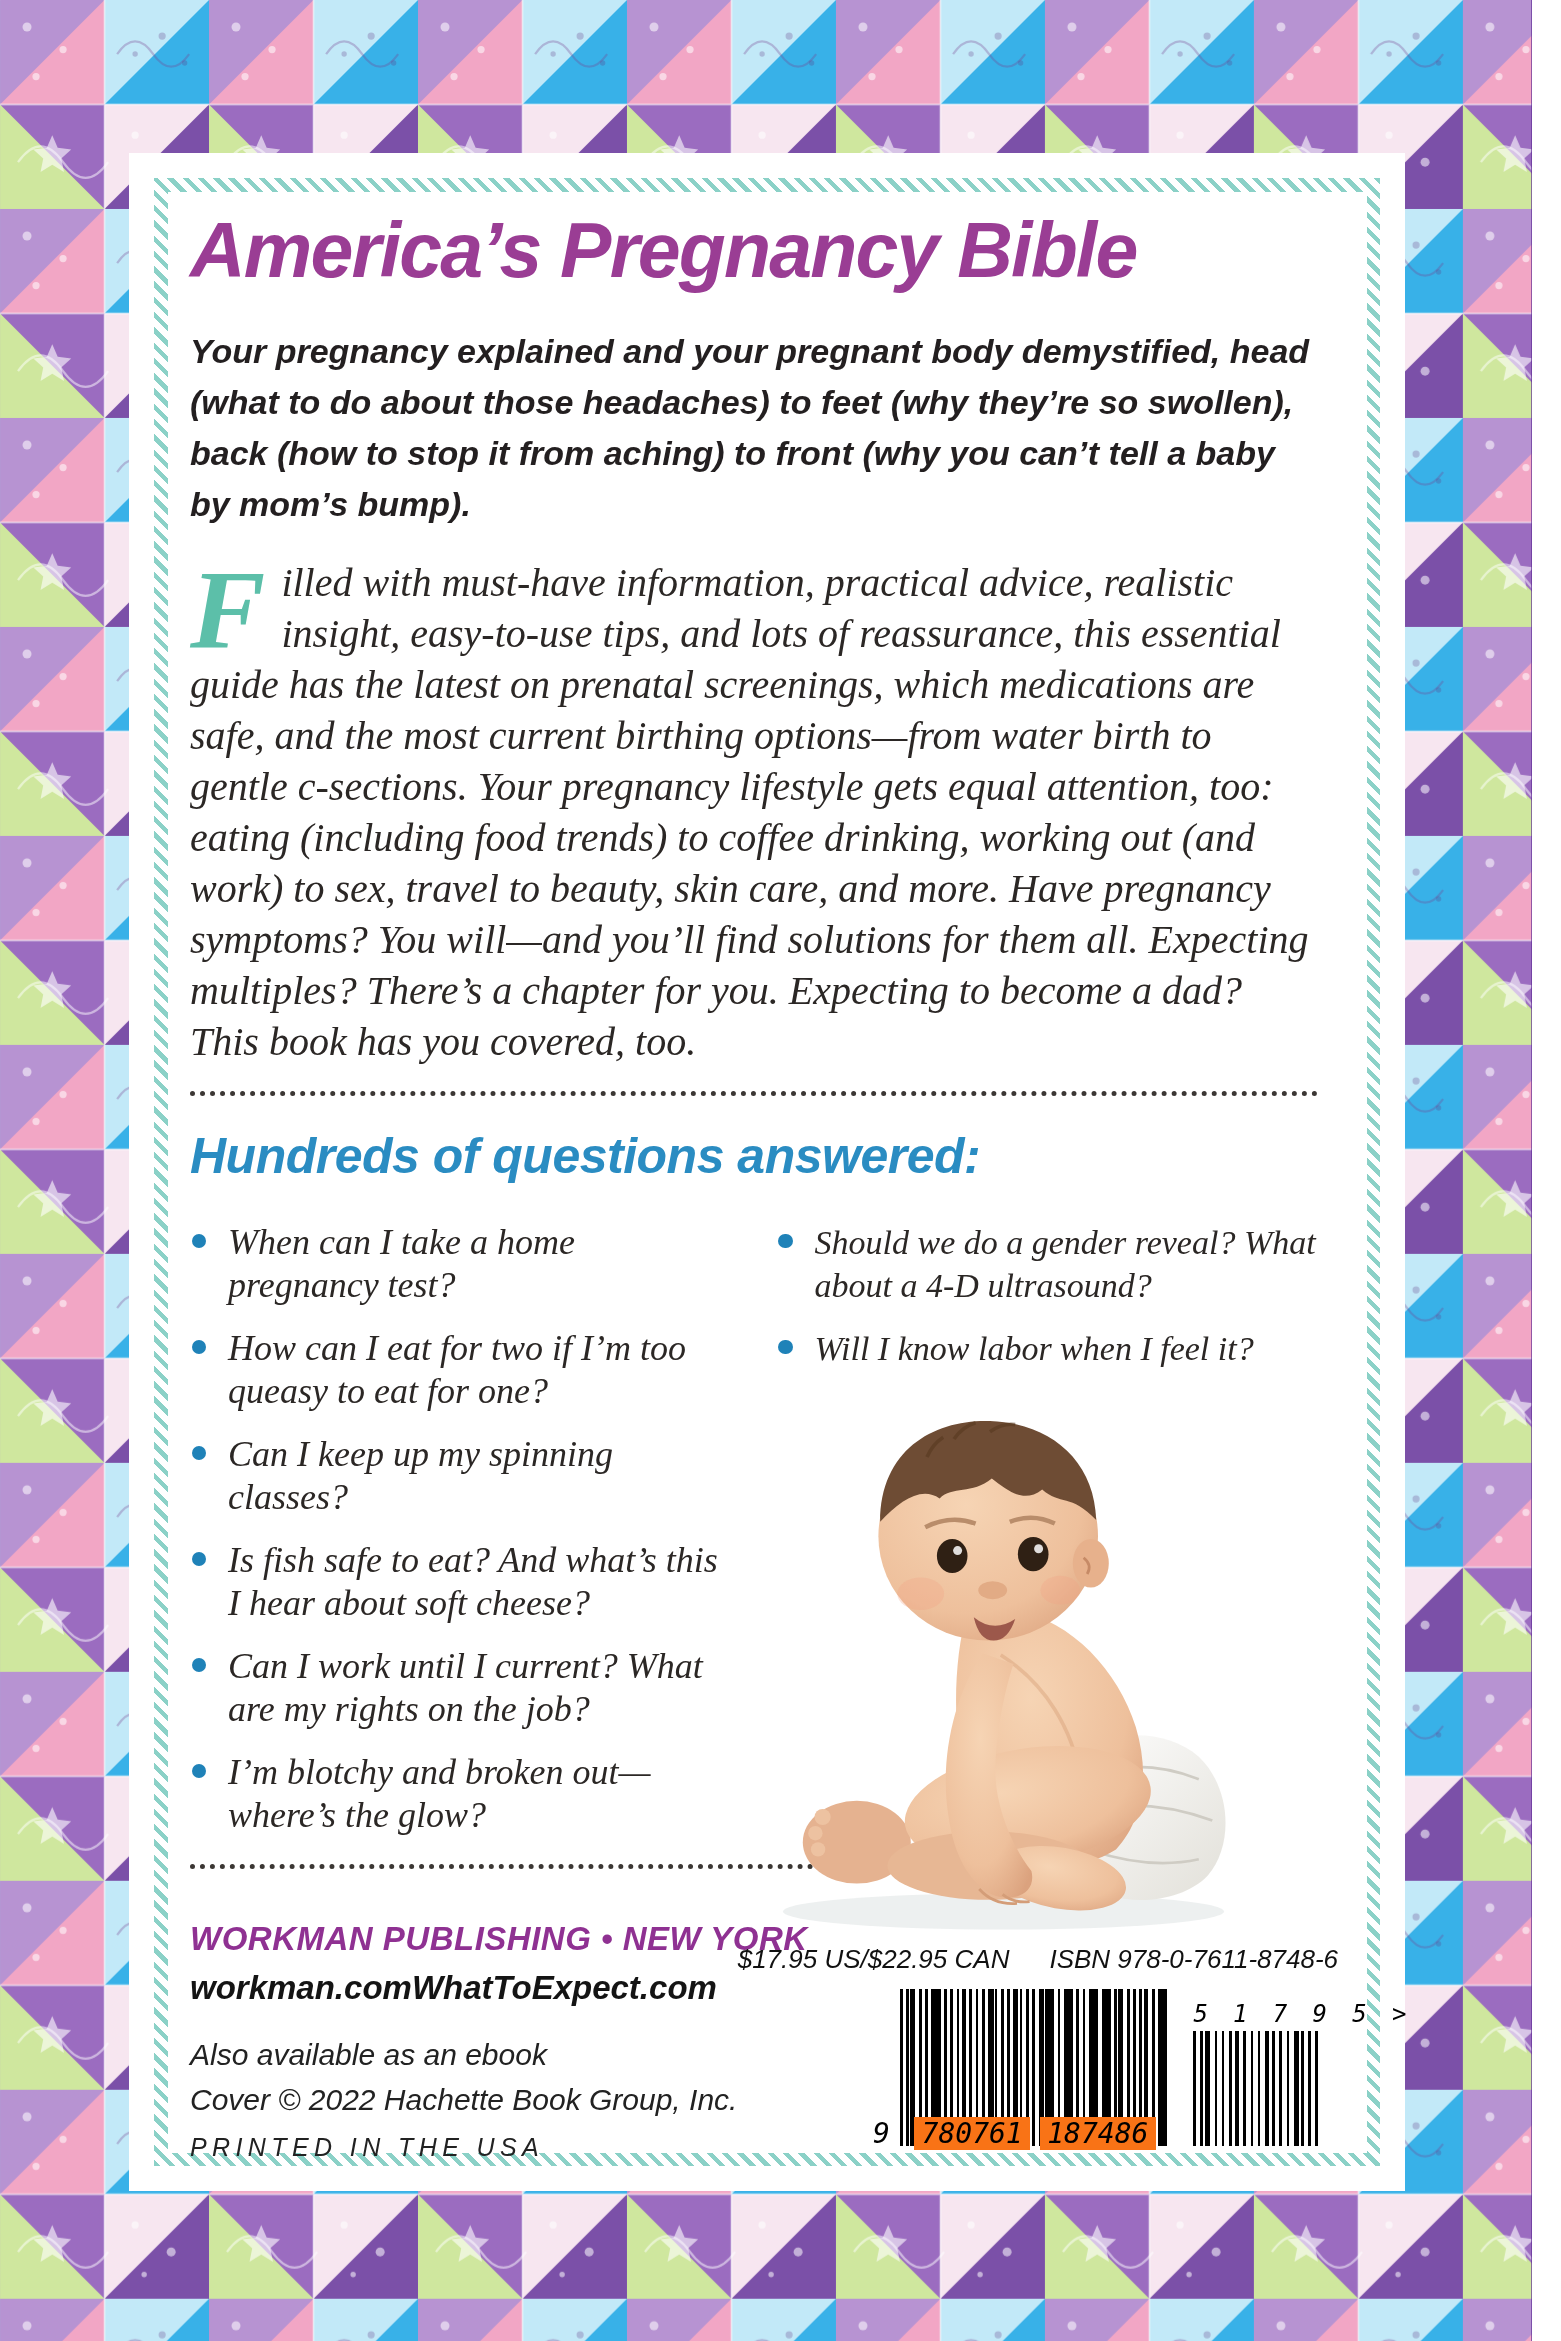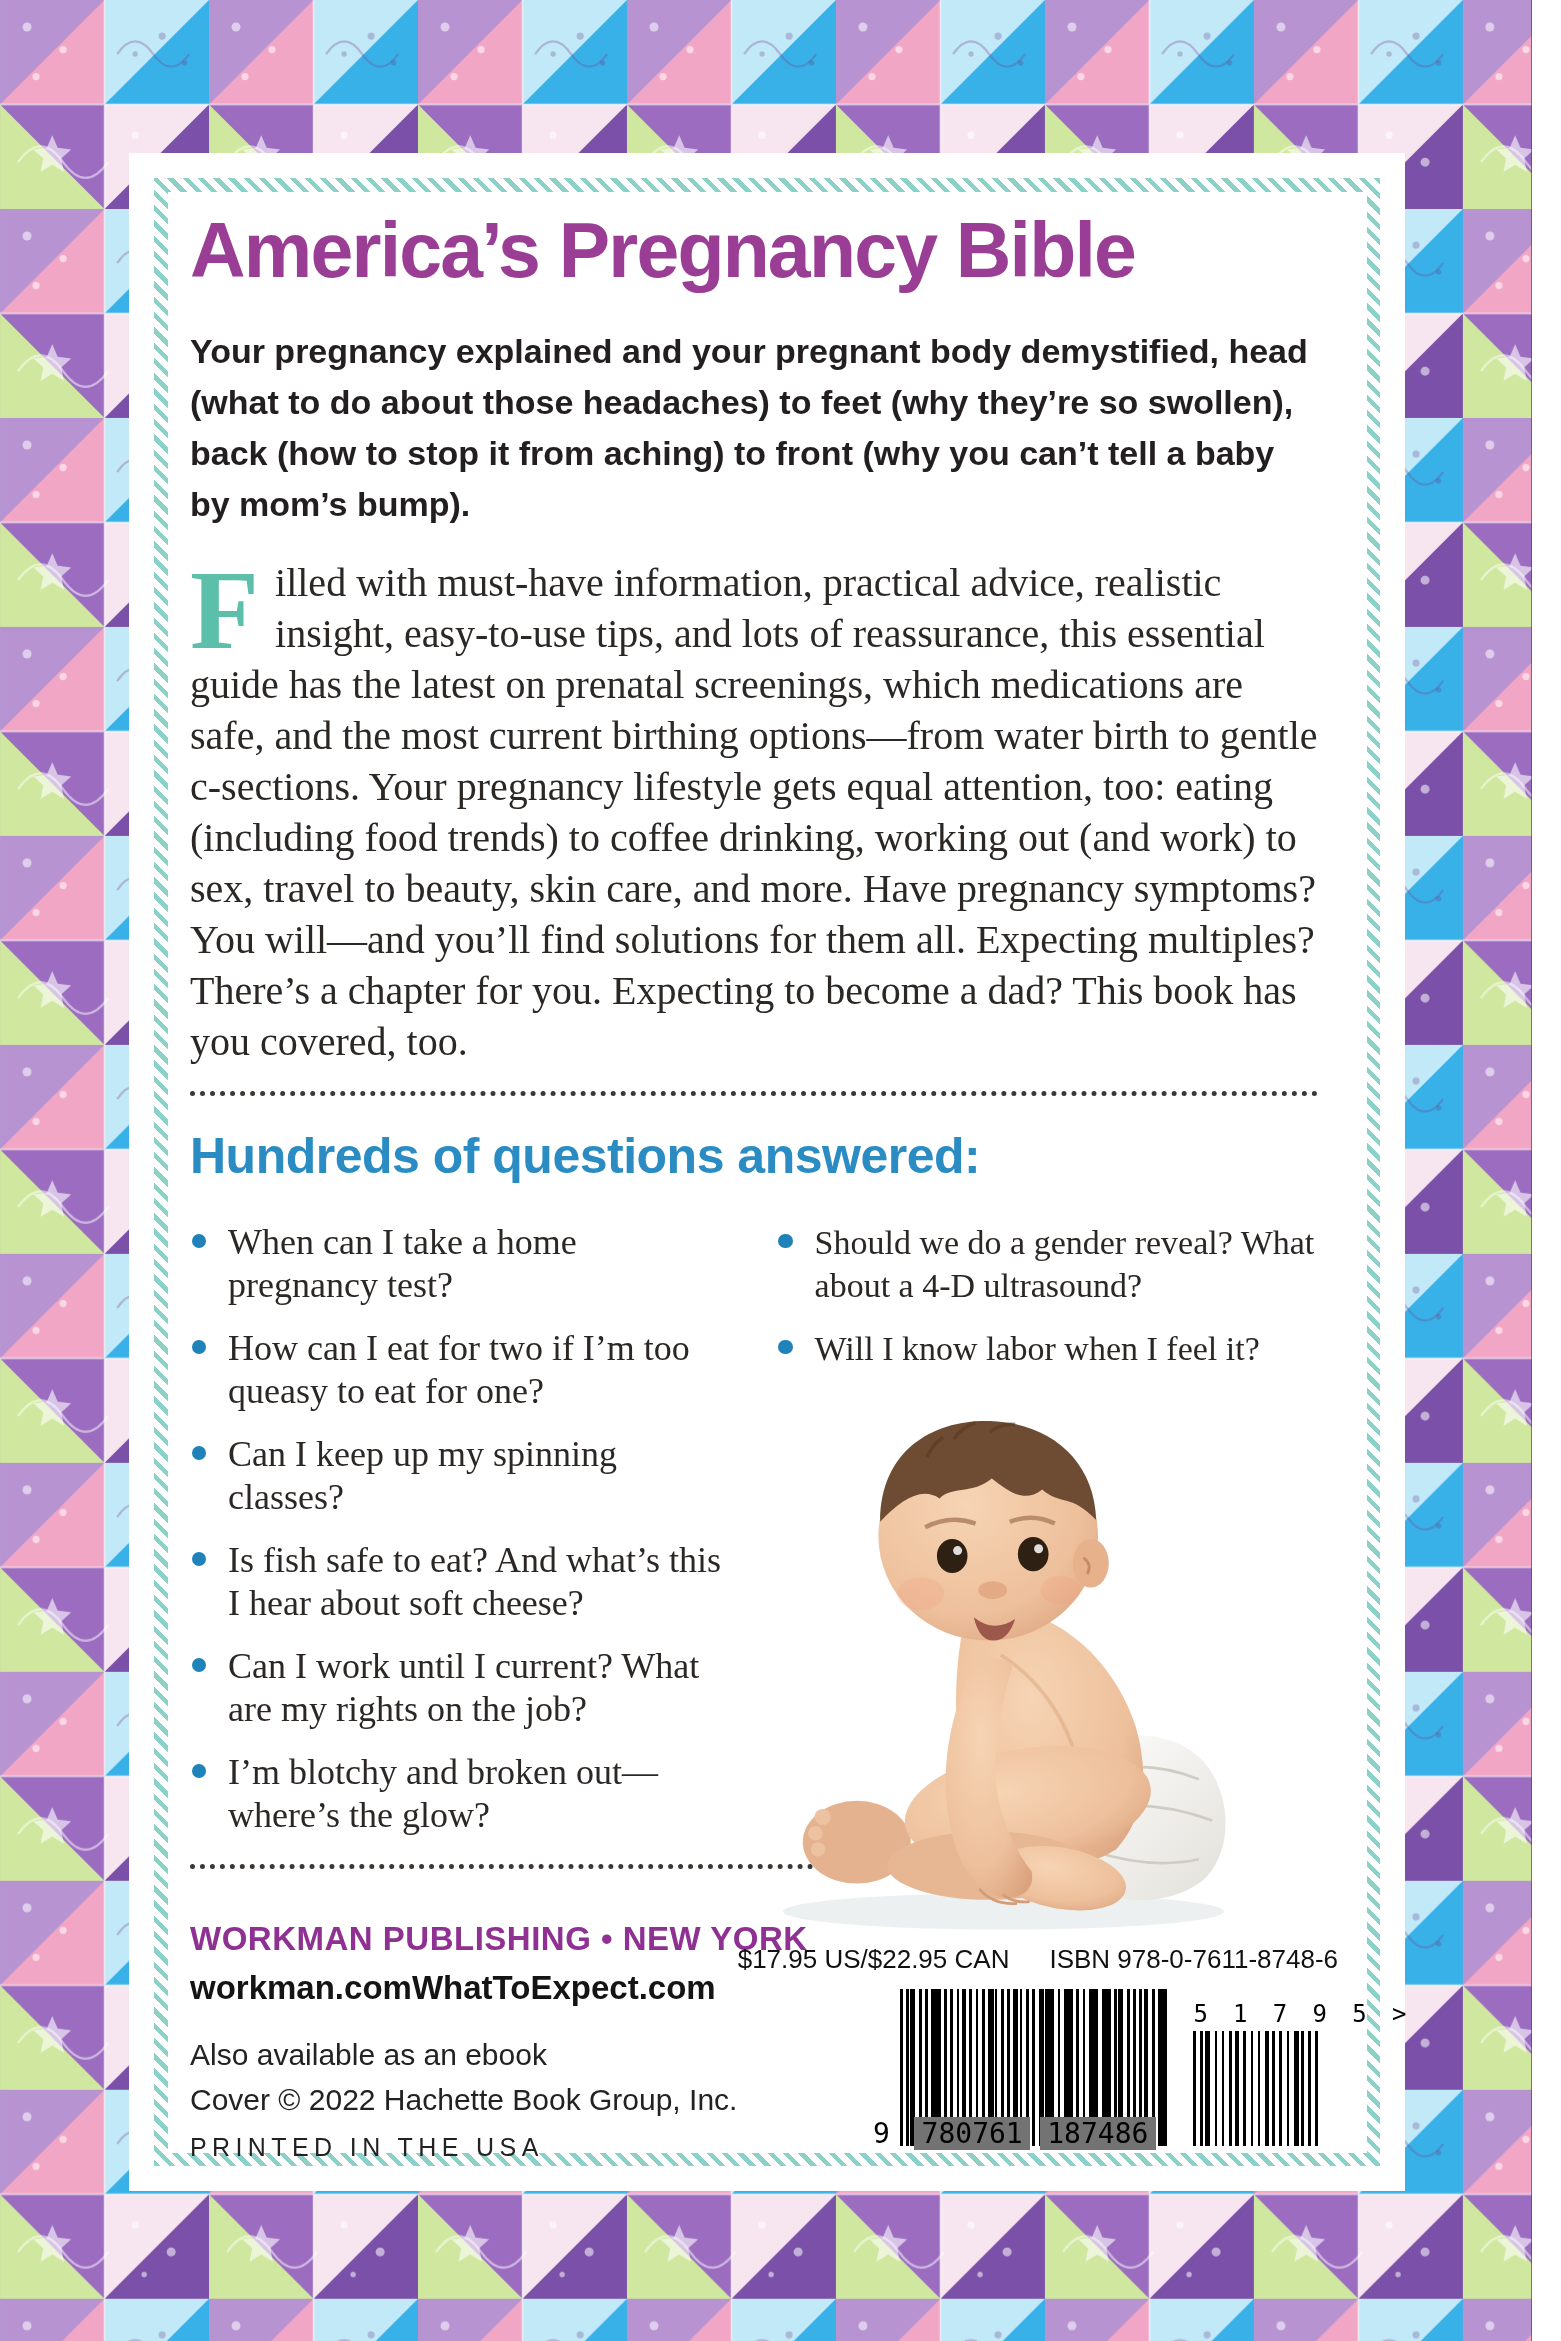--- a/index.html
+++ b/index.html
@@ -1,17 +1,17 @@
 <!DOCTYPE html>
 <html style="font-size:14.4px"><head>
 <meta charset="utf-8">
 <style>
   html,body{margin:0;padding:0;}
   .page{position:relative;width:1532px;height:2342px;overflow:hidden;
-        background:#e9d9ee;font-family:"Liberation Sans",sans-serif;color:#231f20;}
+        background:#e9d9ee;font-family:"Liberation Sans",sans-serif;color:#231f20;font-style:italic;}
 
   
   .quilt{position:absolute;inset:0;z-index:1;display:block;}
 
   
   .panel{position:absolute;left:129px;top:153px;width:1276px;height:2038px;
          background:#ffffff;z-index:2;}
   .hatch-frame{position:absolute;inset:25px;
          background:repeating-linear-gradient(45deg,#8bd1c7 0 4.5px,rgba(255,255,255,0) 4.5px 10.8px);}
   .hatch-frame::after{content:"";position:absolute;inset:13.5px;background:#ffffff;}
@@ -65,21 +65,21 @@
   .ean{position:relative;width:270px;height:157px;background:#fff;}
   .ean .bars{position:absolute;inset:0;
       background-color:#fff;
       background-image:
         repeating-linear-gradient(90deg,#000 0 2.7px,transparent 2.7px 6.3px),
         repeating-linear-gradient(90deg,transparent 0 10px,#000 10px 14.4px,transparent 14.4px 26px),
         repeating-linear-gradient(90deg,transparent 0 33px,#000 33px 37px,transparent 37px 57px);}
   .ean-digits{position:absolute;left:14.4px;right:14.4px;bottom:-3.6px;display:flex;
       justify-content:space-between;font-family:"DejaVu Sans Mono",monospace;
       font-size:28px;color:#000;}
-  .ean-digits span{background:#737373;padding:0 7.2px;}
+  .ean-digits span{background:#f97316;padding:0 7.2px;}
   .ean .lead-digit{position:absolute;left:-27px;bottom:-3.6px;font-family:"DejaVu Sans Mono",monospace;
       font-size:28px;color:#000;background:transparent;}
   .addon{width:133px;}
   .addon-digits{font-family:"DejaVu Sans Mono",monospace;font-size:24px;letter-spacing:5.4px;
       color:#000;text-align:left;white-space:nowrap;margin-bottom:3.6px;}
   .addon .bars{width:126px;height:115px;background-color:#fff;
       background-image:
         repeating-linear-gradient(90deg,#000 0 2.7px,transparent 2.7px 7.2px),
         repeating-linear-gradient(90deg,transparent 0 11.7px,#000 11.7px 16px,transparent 16px 30px);}
 </style>

